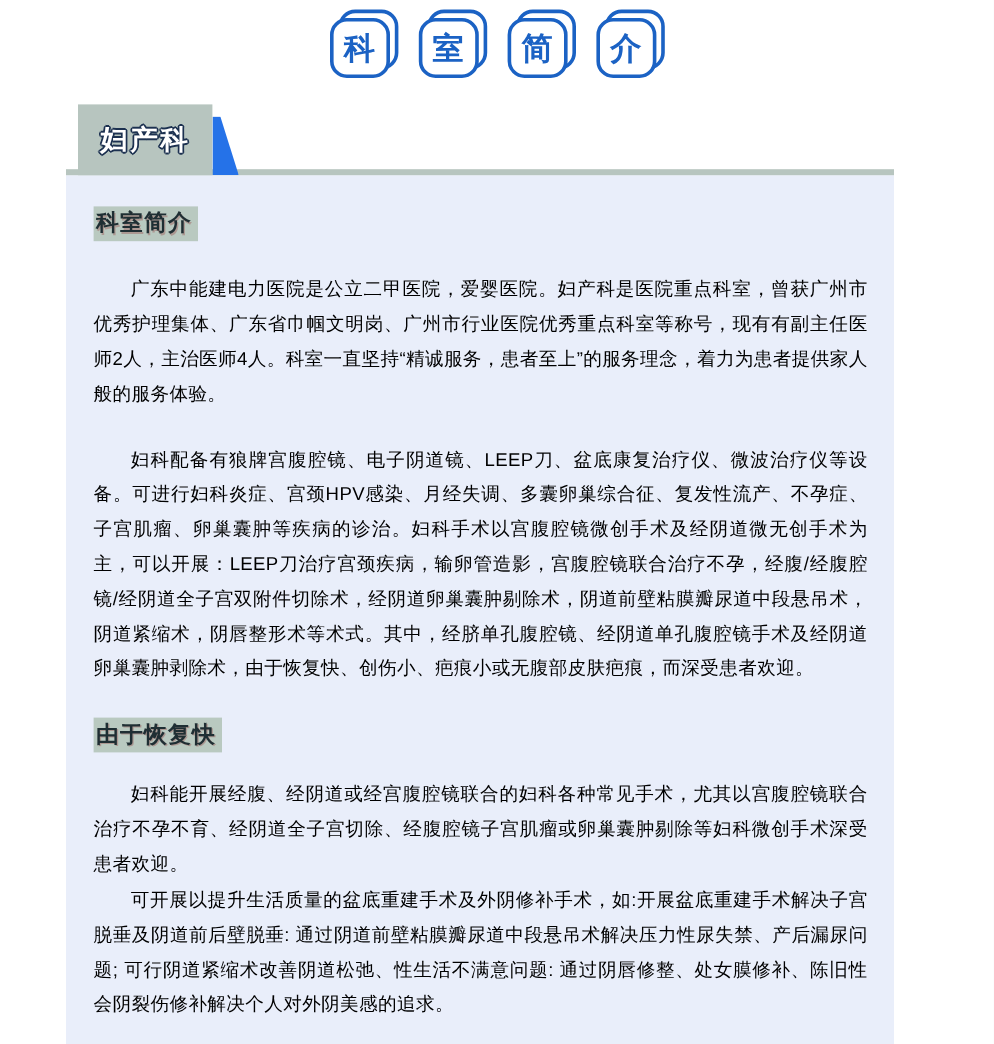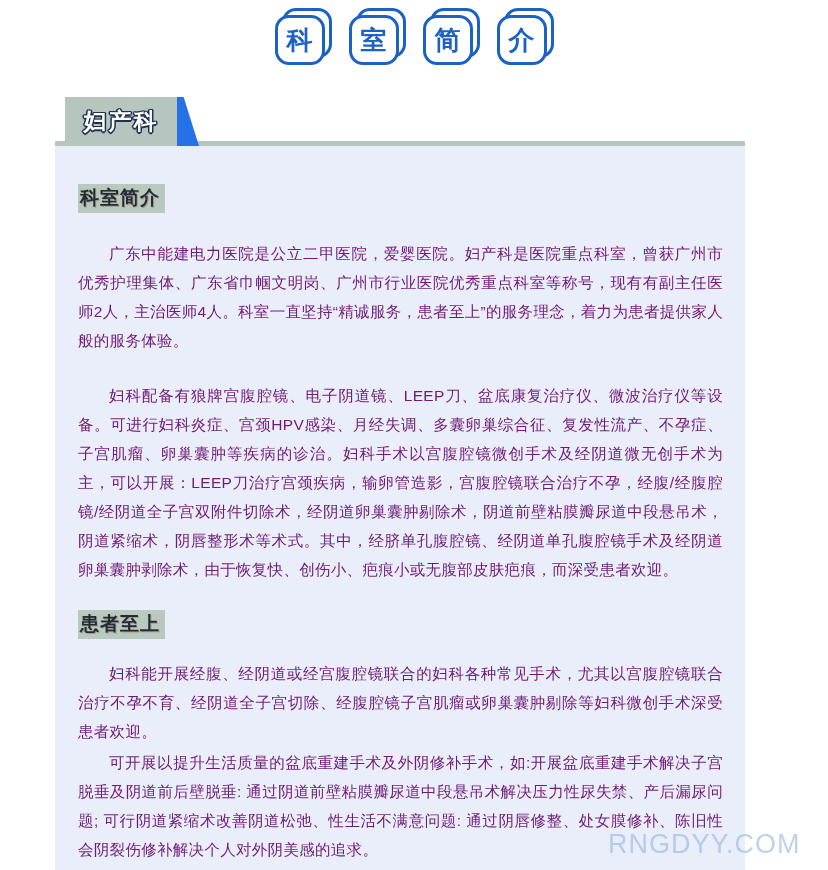--- a/index.html
+++ b/index.html
@@ -18,49 +18,49 @@
     position:absolute; bottom:0; left:0; width:50px; height:50px;
     border:3px solid #1b62c4; border-radius:14px; background:#ffffff;
     display:flex; align-items:center; justify-content:center;
     font-size:26px; font-weight:bold; color:#1b62c4;
   }
 
   
   .banner-row { position:relative; height:49px; margin:32px 55px 0 55px; width:690px; }
   .banner-rule { position:absolute; left:0; right:0; bottom:0; height:5px; background:#b7c5bf; }
   .banner-tab {
-    position:absolute; left:10px; bottom:0; width:112px; height:49px;
+    position:absolute; left:10px; bottom:0; width:112px; height:59px;
     background:#b7c5bf; display:flex; align-items:center; justify-content:center;
   }
   .banner-tab .tab-text {
     font-size:23px; font-weight:bold; color:#ffffff; letter-spacing:2px;
     text-shadow:-1.5px 0 #1c3150, 1.5px 0 #1c3150, 0 -1.5px #1c3150, 0 1.5px #1c3150,
                 -1px -1px #1c3150, 1px 1px #1c3150, -1px 1px #1c3150, 1px -1px #1c3150;
   }
   .banner-flag {
     position:absolute; left:122px; bottom:0; width:22px; height:49px;
     background:#2572e8; clip-path:polygon(0 0, 30% 0, 100% 100%, 0 100%);
   }
 
   
   .content-box {
     margin-left:55px; width:690px; height:725px;
-    background:#e9eefa; padding:16px 22px 0 23px; overflow:hidden;
+    background:#e9eefa; padding:4px 22px 0 23px; overflow:hidden;
   }
   .section-heading {
     display:inline-block; margin-top:22px;
     background:#b9c9c0; color:#1f2e33;
     font-size:19px; font-weight:bold; letter-spacing:1px;
     padding:1px 5px 2px 2px;
     text-shadow:1px 1px 0 rgba(150,60,60,.35);
   }
   .sec2 .section-heading { margin-top:26px; }
   .content-box p {
     margin-top:26px;
-    font-size:15.5px; line-height:29px; color:#701a75;
+    font-size:15.5px; line-height:29px; color:#000000;
     text-align:justify; text-indent:2em; letter-spacing:.3px;
   }
   .content-box p.tight { margin-top:0; }
   .content-box p.after-heading { margin-top:22px;font-family:Liberation Mono, monospace; }
 
   
   .watermark {
     position:absolute; left:608px; top:829px;
     font-size:27px; letter-spacing:1px;
     color:rgba(148,180,224,.62); white-space:nowrap;
@@ -100,22 +100,21 @@
 
   <div class="content-box">
 
     <div class="sec1">
       <span class="section-heading">科室简介</span>
       <p>广东中能建电力医院是公立二甲医院，爱婴医院。妇产科是医院重点科室，曾获广州市优秀护理集体、广东省巾帼文明岗、广州市行业医院优秀重点科室等称号，现有有副主任医师2人，主治医师4人。科室一直坚持“精诚服务，患者至上”的服务理念，着力为患者提供家人般的服务体验。</p>
       <p>妇科配备有狼牌宫腹腔镜、电子阴道镜、LEEP刀、盆底康复治疗仪、微波治疗仪等设备。可进行妇科炎症、宫颈HPV感染、月经失调、多囊卵巢综合征、复发性流产、不孕症、子宫肌瘤、卵巢囊肿等疾病的诊治。妇科手术以宫腹腔镜微创手术及经阴道微无创手术为主，可以开展：LEEP刀治疗宫颈疾病，输卵管造影，宫腹腔镜联合治疗不孕，经腹/经腹腔镜/经阴道全子宫双附件切除术，经阴道卵巢囊肿剔除术，阴道前壁粘膜瓣尿道中段悬吊术，阴道紧缩术，阴唇整形术等术式。其中，经脐单孔腹腔镜、经阴道单孔腹腔镜手术及经阴道卵巢囊肿剥除术，由于恢复快、创伤小、疤痕小或无腹部皮肤疤痕，而深受患者欢迎。</p>
     </div>
 
     <div class="sec2">
-      <span class="section-heading">患者至上</span>
+      <span class="section-heading">由于恢复快</span>
       <p class="after-heading">妇科能开展经腹、经阴道或经宫腹腔镜联合的妇科各种常见手术，尤其以宫腹腔镜联合治疗不孕不育、经阴道全子宫切除、经腹腔镜子宫肌瘤或卵巢囊肿剔除等妇科微创手术深受患者欢迎。</p>
       <p class="tight">可开展以提升生活质量的盆底重建手术及外阴修补手术，如:开展盆底重建手术解决子宫脱垂及阴道前后壁脱垂: 通过阴道前壁粘膜瓣尿道中段悬吊术解决压力性尿失禁、产后漏尿问题; 可行阴道紧缩术改善阴道松弛、性生活不满意问题: 通过阴唇修整、处女膜修补、陈旧性会阴裂伤修补解决个人对外阴美感的追求。</p>
     </div>
 
   </div>
 
-  <div class="watermark">RNGDYY.COM</div>
 
 </div>
 
 </body></html>

